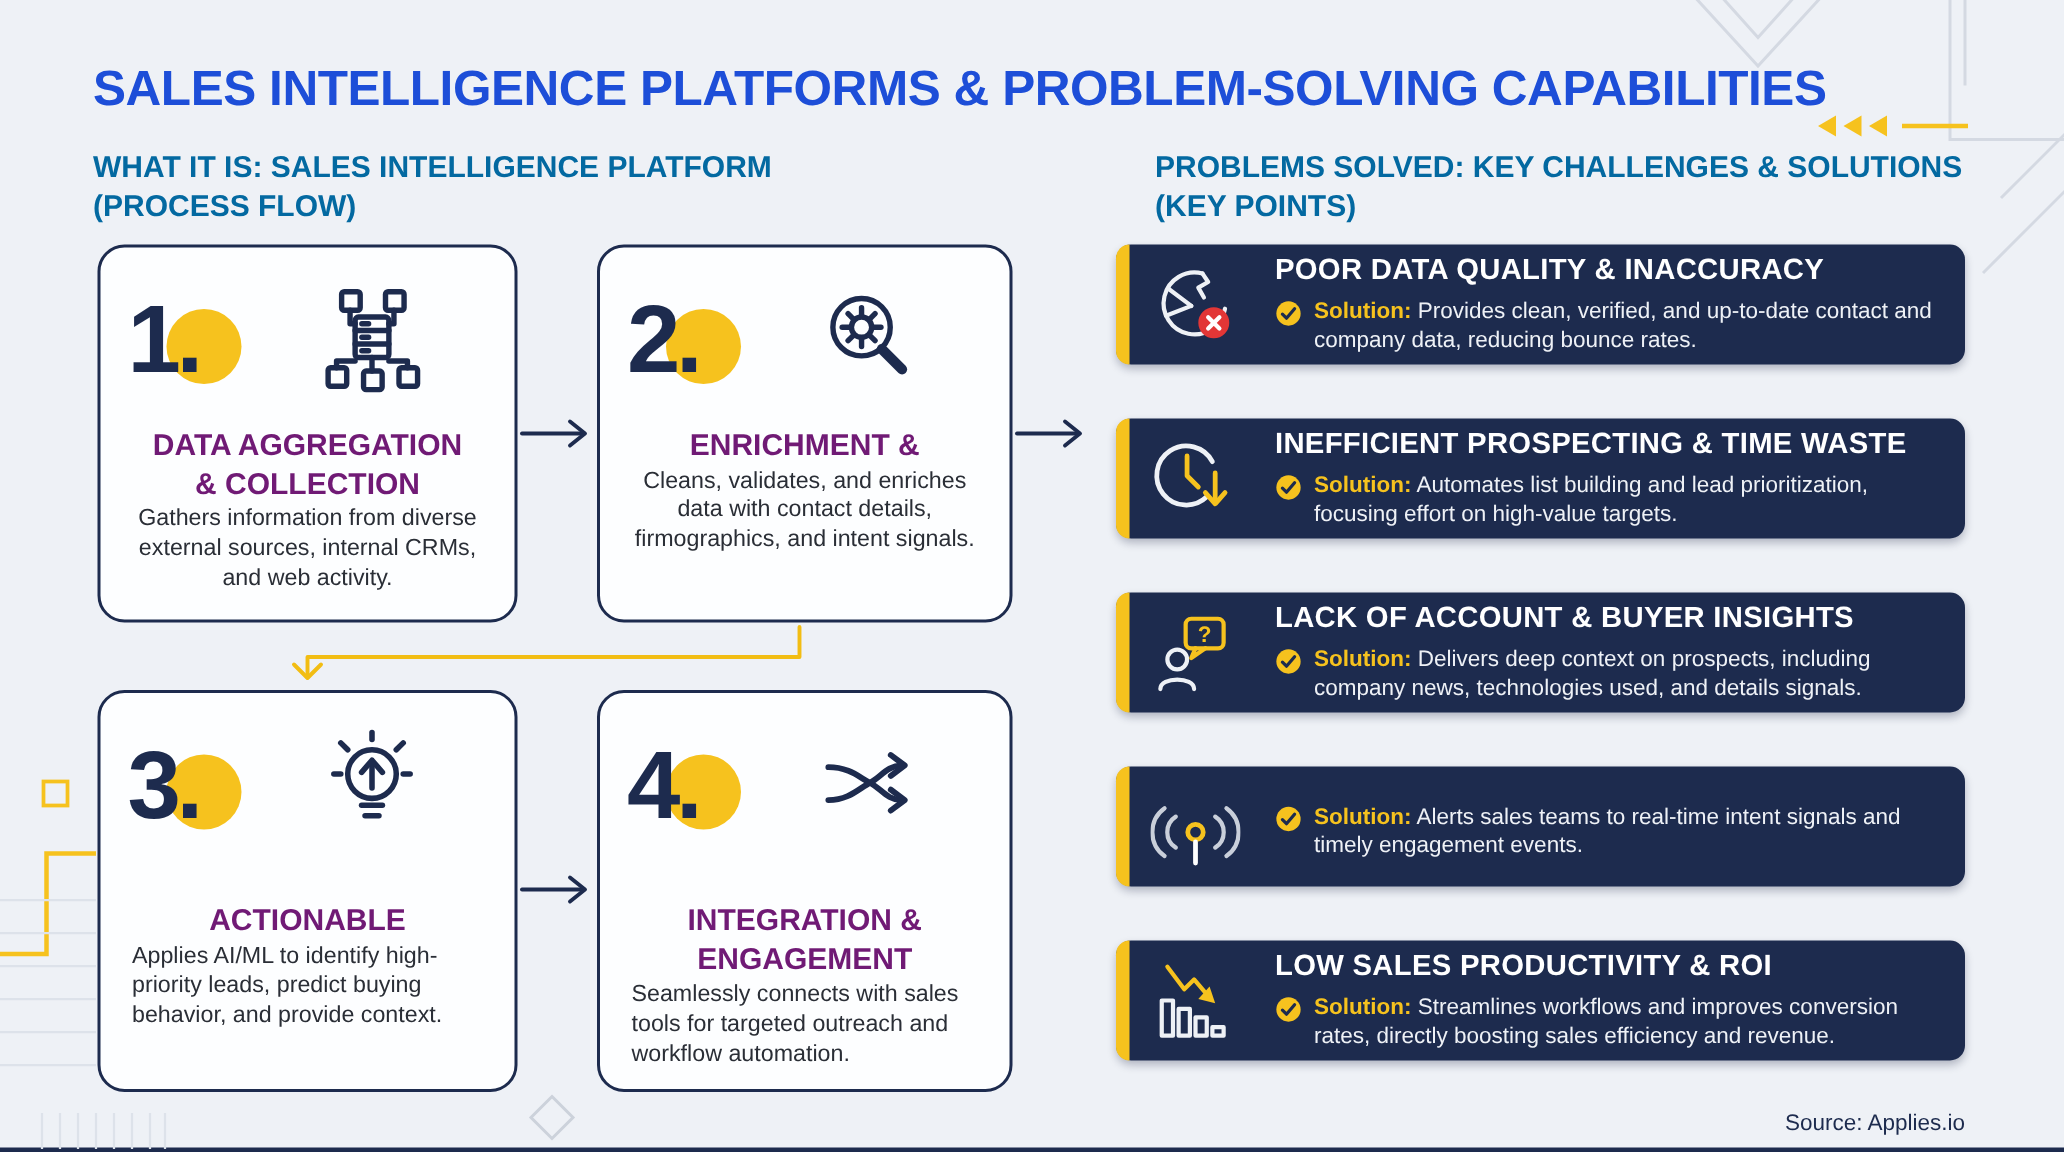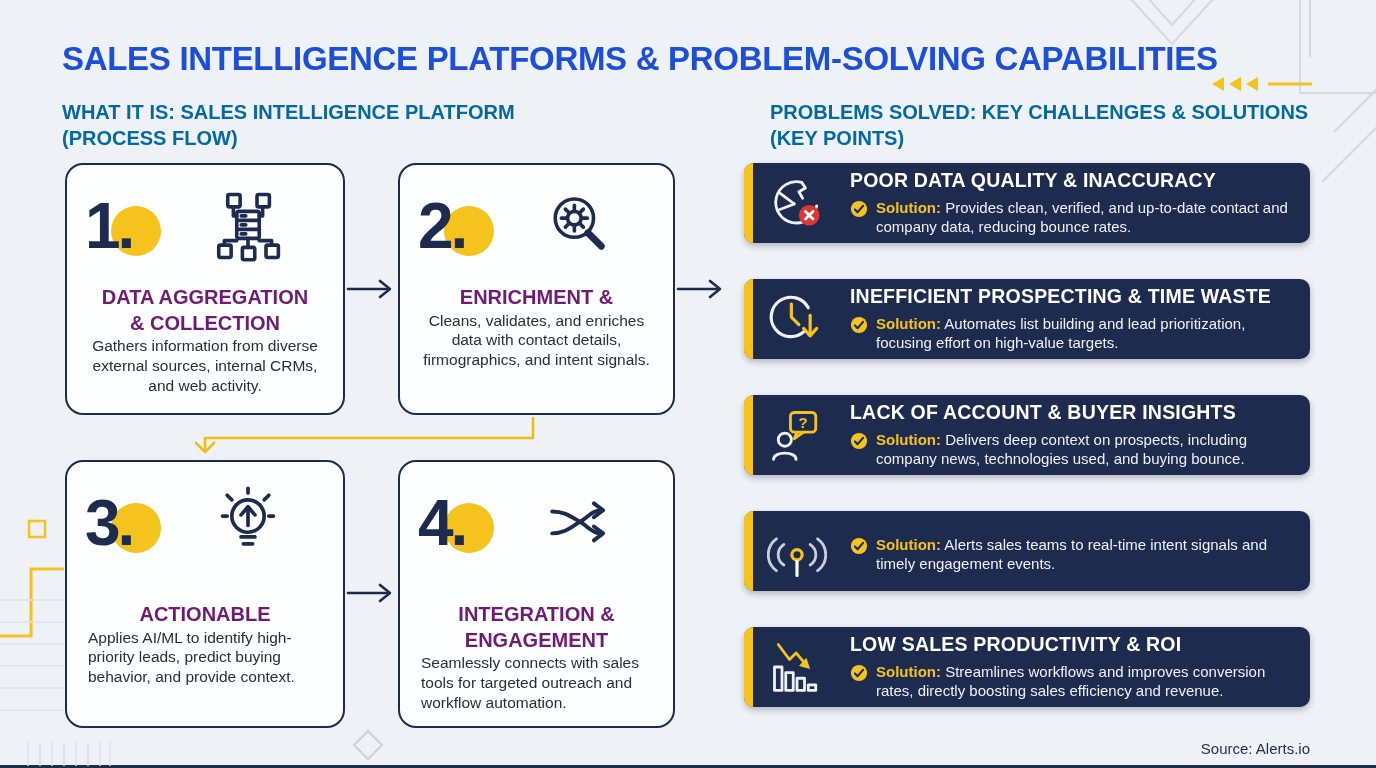--- a/index.html
+++ b/index.html
@@ -268,21 +268,21 @@
         <text x="38.5" y="24.5" fill="#f6c21e" stroke="none" font-size="16" font-weight="bold" text-anchor="middle" font-family="Liberation Sans, sans-serif">?</text>
       </svg>
     </div>
     <div class="problem-body">
       <div class="problem-title">LACK OF ACCOUNT &amp; BUYER INSIGHTS</div>
       <div class="solution-row">
         <svg class="check" width="18" height="18" viewBox="0 0 20 20">
           <circle cx="10" cy="10" r="9" fill="#f6c21e"></circle>
           <path d="M5.5,10.5 L8.5,13.5 L14.5,6.5" fill="none" stroke="#1d2b4e" stroke-width="2.4" stroke-linecap="round" stroke-linejoin="round"></path>
         </svg>
-        <p class="solution-text"><span class="solution-label">Solution:</span> <span>Delivers deep context on prospects, including company news, technologies used, and buying bounce.</span></p>
+        <p class="solution-text"><span class="solution-label">Solution:</span> <span>Delivers deep context on prospects, including company news, technologies used, and details signals.</span></p>
       </div>
     </div>
   </div>
 
   <div class="problem-card" id="problem-4">
     <div class="problem-strip"></div>
     <div class="problem-icon">
       <svg width="60" height="60" viewBox="0 0 64 64" fill="none" stroke-linecap="round">
         <path d="M18,25 A13,13 0 0 0 18,47" stroke="#c9cfda" stroke-width="3"></path>
         <path d="M10,19 A21,21 0 0 0 10,53" stroke="#c9cfda" stroke-width="3"></path>
@@ -335,15 +335,15 @@
       <path d="M710,281 L720,289 L710,297"></path>
       <path d="M348,593 H388"></path>
       <path d="M380,585 L390,593 L380,601"></path>
     </g>
     <g stroke="#f2bd13" stroke-width="2.6" fill="none" stroke-linecap="round" stroke-linejoin="round">
       <path d="M533,418 V438 H205 V450"></path>
       <path d="M196,443 L205,452 L214,443"></path>
     </g>
   </svg>
 
-  <div class="source-note">Source: Alerts.io</div>
+  <div class="source-note">Source: Applies.io</div>
   <div class="bottom-bar"></div>
 </div>
 
 </body></html>

